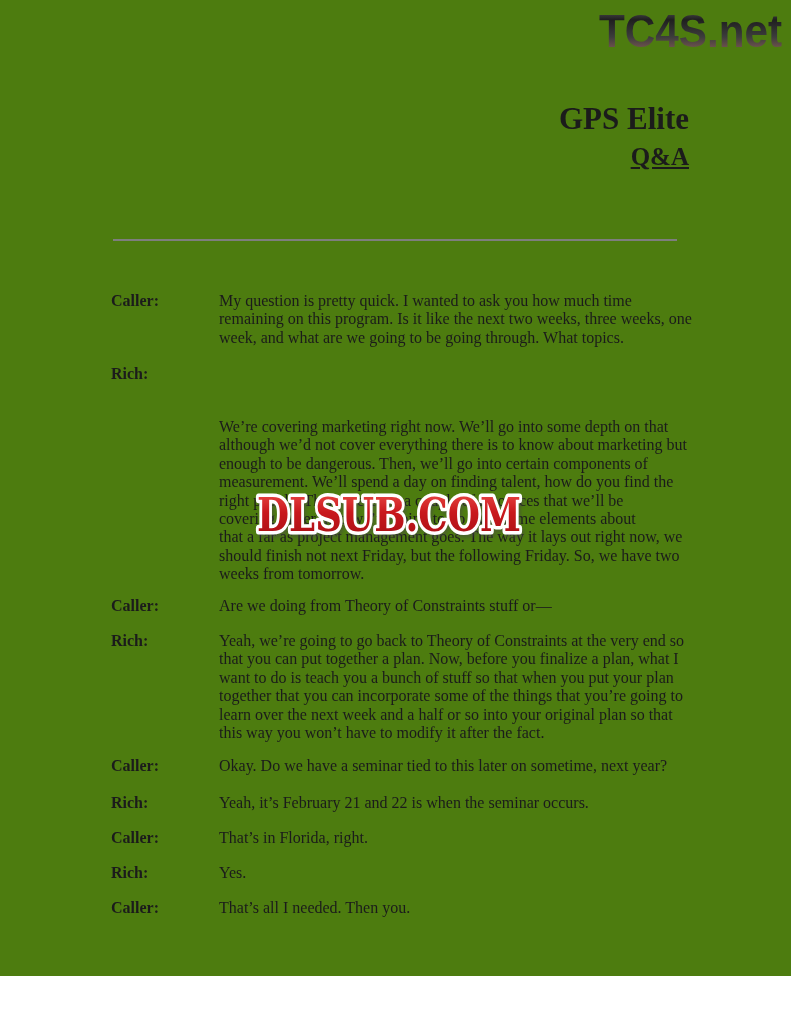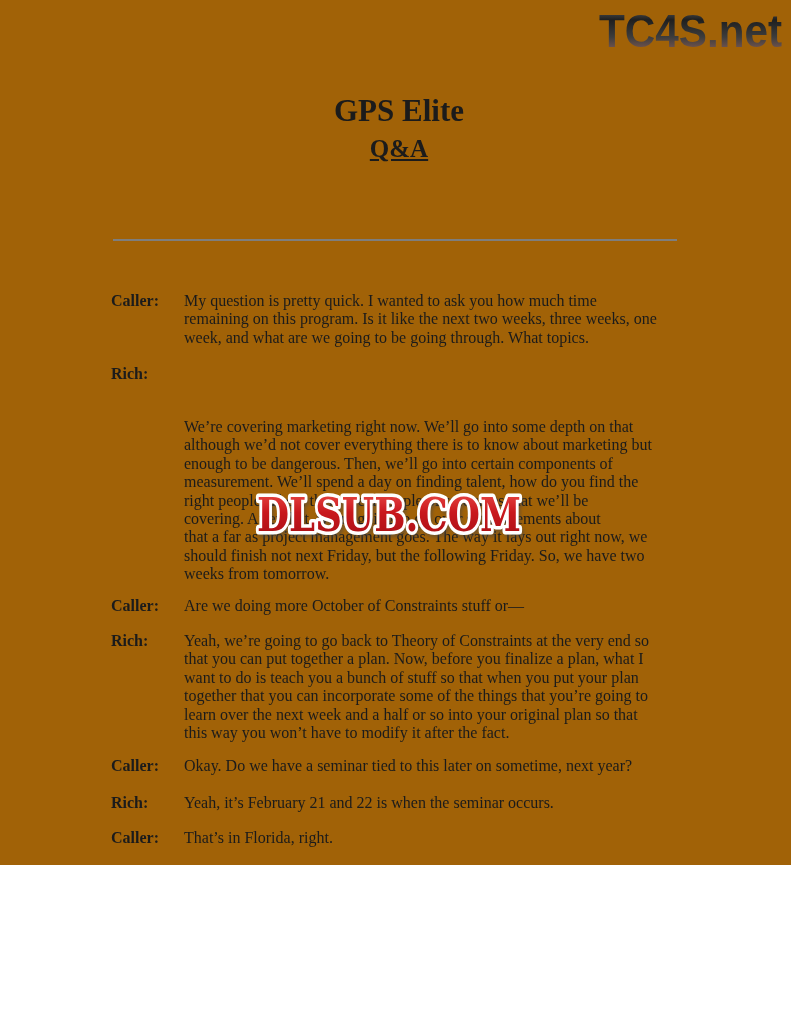--- a/index.html
+++ b/index.html
@@ -1,39 +1,39 @@
 <!DOCTYPE html>
 <html><head>
 <meta charset="utf-8">
 <style>
   html,body{margin:0;padding:0;background:#ffffff;}
   .page{
-    position:relative;width:791px;height:865px;background:#a16207;
+    position:relative;width:791px;height:976px;background:#4d7c0f;
     overflow:hidden;font-family:"Liberation Serif",serif;color:#1b1b1b;
   }
   
   .tc4s-logo{position:absolute;top:2px;right:4px;}
   
   .doc-title,.doc-subtitle,.doc-date{
-    position:absolute;left:113px;width:564px;text-align:center;margin:4px;
+    position:absolute;left:113px;width:564px;text-align:right;margin:12px;
   }
   .doc-title{top:90px;font-size:31px;font-weight:bold;line-height:34px;}
   .doc-subtitle{top:131px;font-size:25px;font-weight:bold;line-height:28px;text-decoration:underline;}
   .doc-date{top:172px;font-size:17px;line-height:20px;}
   .rule{position:absolute;left:113px;top:239px;width:564px;height:2px;
     background:#7e7e7e;border:none;}
   
   .transcript{position:absolute;left:111px;top:0;width:564px;height:1024px;}
   .row{position:absolute;left:0;width:100%;}
   .speaker{
     position:absolute;left:0;top:0;font-weight:bold;
     font-size:16px;line-height:18.4px;
   }
   .dialogue{
-    margin-left:73px;font-size:16px;line-height:18.4px;white-space:pre;
+    margin-left:108px;font-size:16px;line-height:18.4px;white-space:pre;
   }
   
   .watermark-dlsub{position:absolute;left:246px;top:486px;}
   .footer-logo{position:absolute;left:460px;top:976px;}
 </style>
 </head>
 <body>
 
 <div class="page">
 
@@ -70,21 +70,21 @@
 enough to be dangerous. Then, we’ll go into certain components of
 measurement. We’ll spend a day on finding talent, how do you find the
 right people. Then, there are a couple of resources that we’ll be
 covering. After that, we’re going to go over some elements about
 that a far as project management goes. The way it lays out right now, we
 should finish not next Friday, but the following Friday. So, we have two
 weeks from tomorrow.</div>
       </div>
       <div class="row" style="top: 597px;">
         <span class="speaker">Caller:</span>
-        <div class="dialogue">Are we doing more October of Constraints stuff or—</div>
+        <div class="dialogue">Are we doing from Theory of Constraints stuff or—</div>
       </div>
       <div class="row" style="top: 632px;">
         <span class="speaker">Rich:</span>
         <div class="dialogue">Yeah, we’re going to go back to Theory of Constraints at the very end so
 that you can put together a plan. Now, before you finalize a plan, what I
 want to do is teach you a bunch of stuff so that when you put your plan
 together that you can incorporate some of the things that you’re going to
 learn over the next week and a half or so into your original plan so that
 this way you won’t have to modify it after the fact.</div>
       </div>

